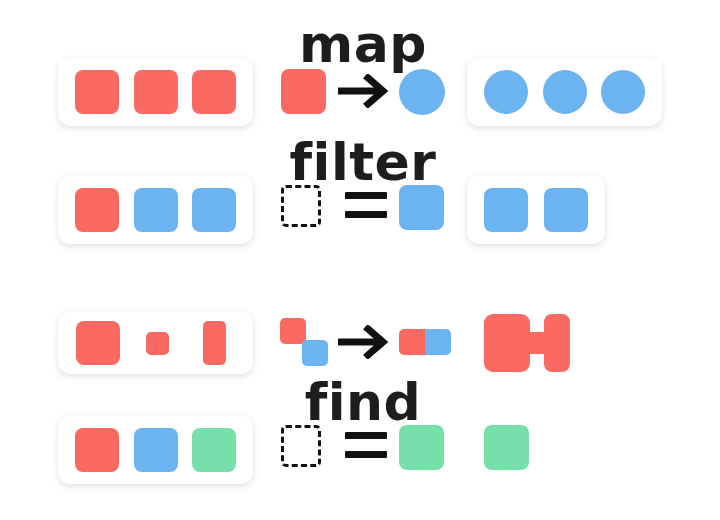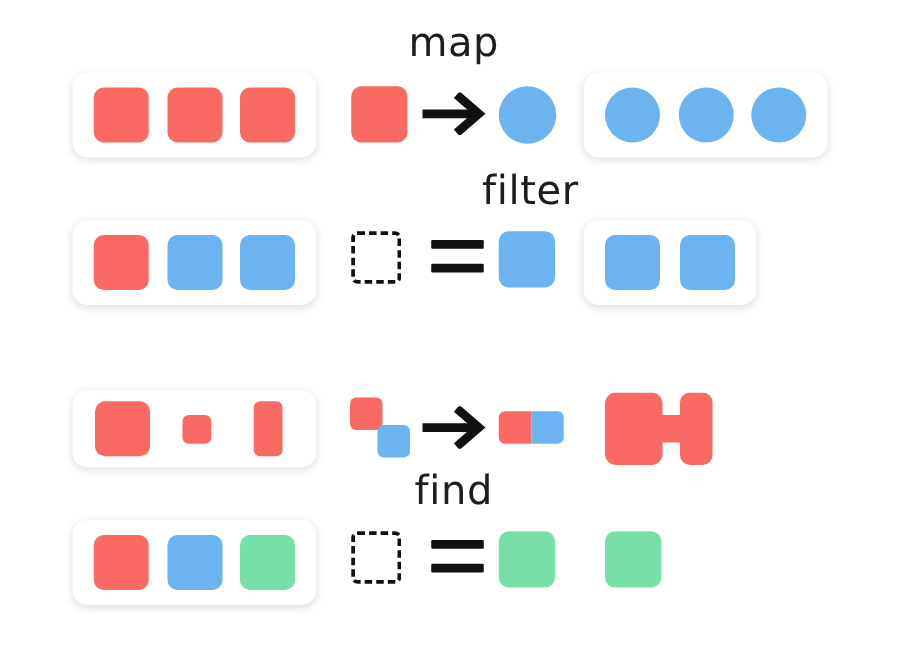--- a/index.html
+++ b/index.html
@@ -8,22 +8,22 @@
     font-family:"DejaVu Sans","Liberation Sans",sans-serif;
     overflow:hidden;position:relative;
   }
   .canvas{position:relative;width:720px;height:520px;}
 
   
   .row{position:absolute;left:0;width:720px;}
   .row-label{
     position:absolute;
     text-align:center;
-    font-size:32px;
-    font-weight:400;
+    font-size:52px;
+    font-weight:700;
     letter-spacing:0.5px;
     color:#1d1d1d;
     line-height:1;
     white-space:nowrap;
     font-family:"DejaVu Sans","Liberation Sans",sans-serif;
   }
 
   
   .array-box{
     position:absolute;
@@ -92,21 +92,21 @@
 
     <div class="array-box" style="left:467px;top:58px;width:195px;height:68px;padding:0 17px;justify-content:space-between;">
       <div class="shape circle" style="position:relative;width:44px;height:44px;background:#6CB4F0;"></div>
       <div class="shape circle" style="position:relative;width:44px;height:44px;background:#6CB4F0;"></div>
       <div class="shape circle" style="position:relative;width:44px;height:44px;background:#6CB4F0;"></div>
     </div>
   </div>
 
   <div class="row" style="top:130px;height:130px;">
 
-    <div class="row-label" style="left:263px;top:6px;width:200px;text-align:right;">filter</div>
+    <div class="row-label" style="left:263px;top:6px;width:200px;">filter</div>
 
     <div class="array-box" style="left:58px;top:46px;width:195px;height:68px;padding:0 17px;justify-content:space-between;">
       <div class="shape sq" style="position:relative;width:44px;height:44px;background:#FB6A62;"></div>
       <div class="shape sq" style="position:relative;width:44px;height:44px;background:#6CB4F0;"></div>
       <div class="shape sq" style="position:relative;width:44px;height:44px;background:#6CB4F0;"></div>
     </div>
 
     <div class="dashed" style="left:281px;top:55px;width:40px;height:42px;"></div>
 
     <div class="equals" style="left:345px;top:62px;width:42px;height:28px;">

